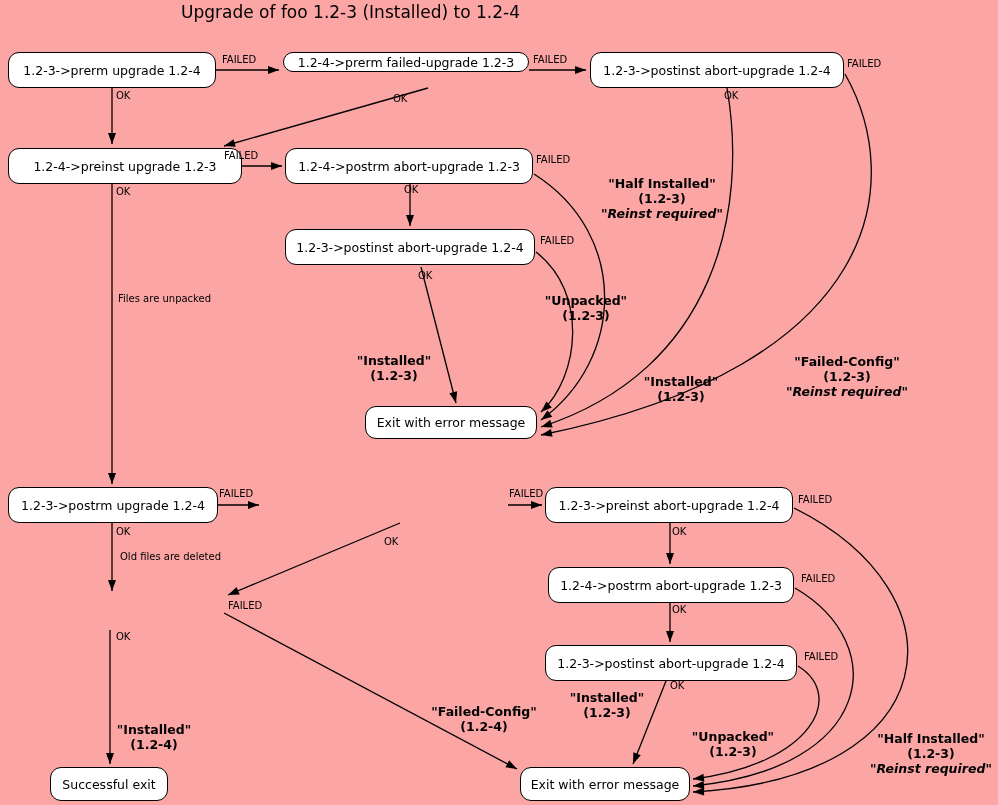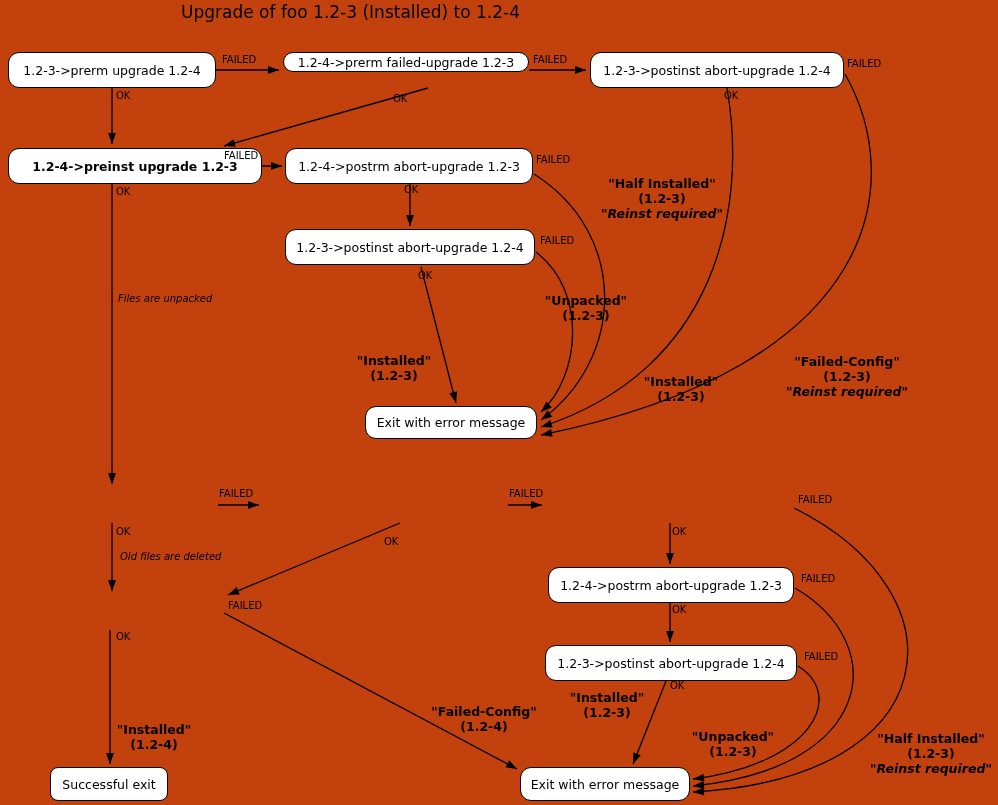--- a/index.html
+++ b/index.html
@@ -1,24 +1,24 @@
 <!DOCTYPE html>
 <html><head>
 <meta charset="utf-8">
 <style>
   html,body{margin:0;padding:0;background:#fff;}
-  #stage{position:relative;width:998px;height:805px;background:#c2410c;
+  #stage{position:relative;width:998px;height:805px;background:#fca5a5;
          font-family:"DejaVu Sans","Liberation Sans",sans-serif;color:#000;overflow:hidden;}
   .title{position:absolute;left:181px;top:2px;font-size:17px;white-space:nowrap;}
   #edge-layer{position:absolute;left:0;top:0;}
   .node{position:absolute;box-sizing:border-box;border:1.5px solid #000;border-radius:11px;
         background:#fff;display:flex;align-items:center;justify-content:center;
         font-size:12.5px;white-space:nowrap;overflow:hidden;}
   .elabel{position:absolute;font-size:10px;white-space:nowrap;}
-  .elabel.italic{font-style:italic;}
+  .elabel.italic{}
   .slabel{position:absolute;transform:translateX(-50%);font-size:12.5px;font-weight:bold;
           text-align:center;line-height:15px;white-space:nowrap;}
   .slabel .it{font-style:italic;}
 </style>
 </head>
 <body>
 
 <div id="stage">
   <div class="title">Upgrade of foo 1.2-3 (Installed) to 1.2-4</div>
   <svg id="edge-layer" width="998" height="805" viewBox="0 0 998 805">
@@ -67,27 +67,29 @@
       <path d="M 798,666 C 846,696 812,764 693,779" fill="none" stroke="#000" stroke-width="1.3"></path>
       <polygon points="693,779 703.4133966321028,773.6557347948935 704.4138830979573,781.5929274240063" fill="#000"></polygon>
       <path d="M 795,588 C 892,645 874,768 693,786" fill="none" stroke="#000" stroke-width="1.3"></path>
       <polygon points="693,786 703.550168726049,780.9310809976981 704.3418437112242,788.8918127930702" fill="#000"></polygon>
       <path d="M 794,508 C 968,595 948,778 693,792" fill="none" stroke="#000" stroke-width="1.3"></path>
       <polygon points="693,792 703.7641815291539,787.4030014131588 704.2027367606073,795.3909717003446" fill="#000"></polygon>
     </svg>
 <div class="node" style="left: 8px; top: 52px; width: 208px; height: 36px;">1.2-3-&gt;prerm upgrade 1.2-4</div>
     <div class="node" style="left: 283px; top: 52px; width: 246px; height: 20px;">1.2-4-&gt;prerm failed-upgrade 1.2-3</div>
     <div class="node" style="left: 590px; top: 52px; width: 254px; height: 36px;">1.2-3-&gt;postinst abort-upgrade 1.2-4</div>
-    <div class="node" style="left: 8px; top: 148px; width: 254px; height: 36px; font-weight: bold;">1.2-4-&gt;preinst upgrade 1.2-3</div>
+    <div class="node" style="left: 8px; top: 148px; width: 234px; height: 36px;">1.2-4-&gt;preinst upgrade 1.2-3</div>
     <div class="node" style="left: 285px; top: 148px; width: 248px; height: 36px;">1.2-4-&gt;postrm abort-upgrade 1.2-3</div>
     <div class="node" style="left: 285px; top: 229px; width: 250px; height: 36px;">1.2-3-&gt;postinst abort-upgrade 1.2-4</div>
     <div class="node" style="left: 365px; top: 406px; width: 172px; height: 33px;">Exit with error message</div>
+    <div class="node" style="left: 8px; top: 487px; width: 210px; height: 36px;">1.2-3-&gt;postrm upgrade 1.2-4</div>
+    <div class="node" style="left: 545px; top: 487px; width: 248px; height: 36px;">1.2-3-&gt;preinst abort-upgrade 1.2-4</div>
     <div class="node" style="left: 548px; top: 567px; width: 246px; height: 36px;">1.2-4-&gt;postrm abort-upgrade 1.2-3</div>
     <div class="node" style="left: 545px; top: 645px; width: 252px; height: 36px;">1.2-3-&gt;postinst abort-upgrade 1.2-4</div>
-    <div class="node" style="left: 50px; top: 767px; width: 118px; height: 34px; border-radius: 8px;">Successful exit</div>
+    <div class="node" style="left: 50px; top: 767px; width: 118px; height: 34px;">Successful exit</div>
     <div class="node" style="left: 520px; top: 767px; width: 170px; height: 34px;">Exit with error message</div>
     <div class="elabel" style="left: 222px; top: 54px;">FAILED</div>
     <div class="elabel" style="left: 533px; top: 54px;">FAILED</div>
     <div class="elabel" style="left: 847px; top: 58px;">FAILED</div>
     <div class="elabel" style="left: 116px; top: 90px;">OK</div>
     <div class="elabel" style="left: 393px; top: 93px;">OK</div>
     <div class="elabel" style="left: 724px; top: 90px;">OK</div>
     <div class="elabel" style="left: 224px; top: 150px;">FAILED</div>
     <div class="elabel" style="left: 116px; top: 186px;">OK</div>
     <div class="elabel" style="left: 536px; top: 154px;">FAILED</div>

